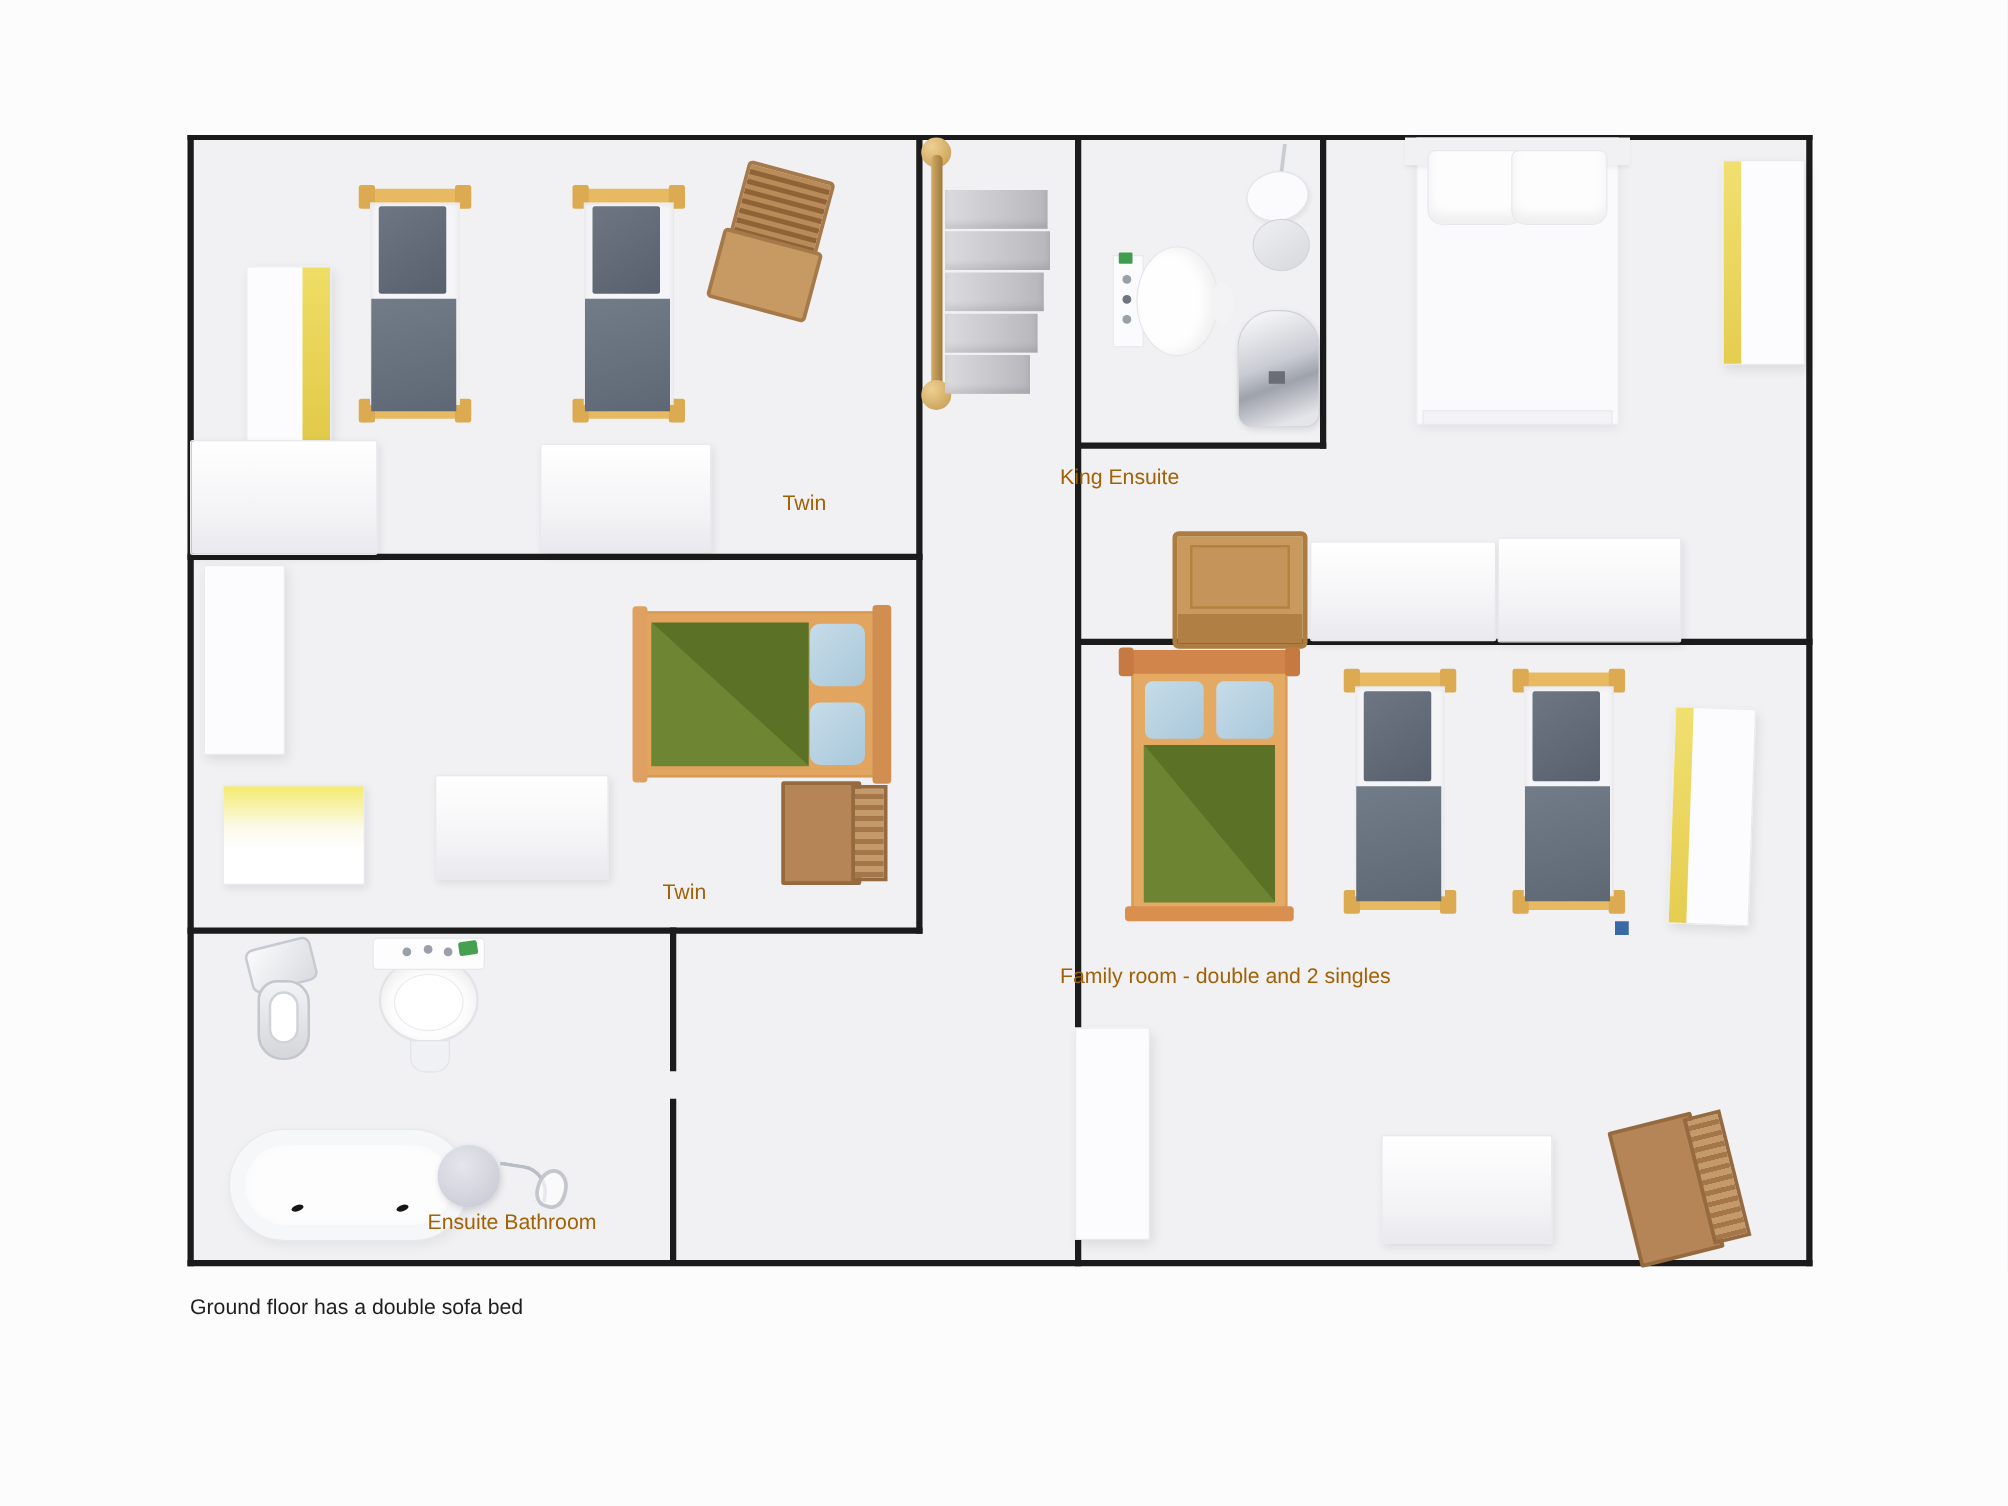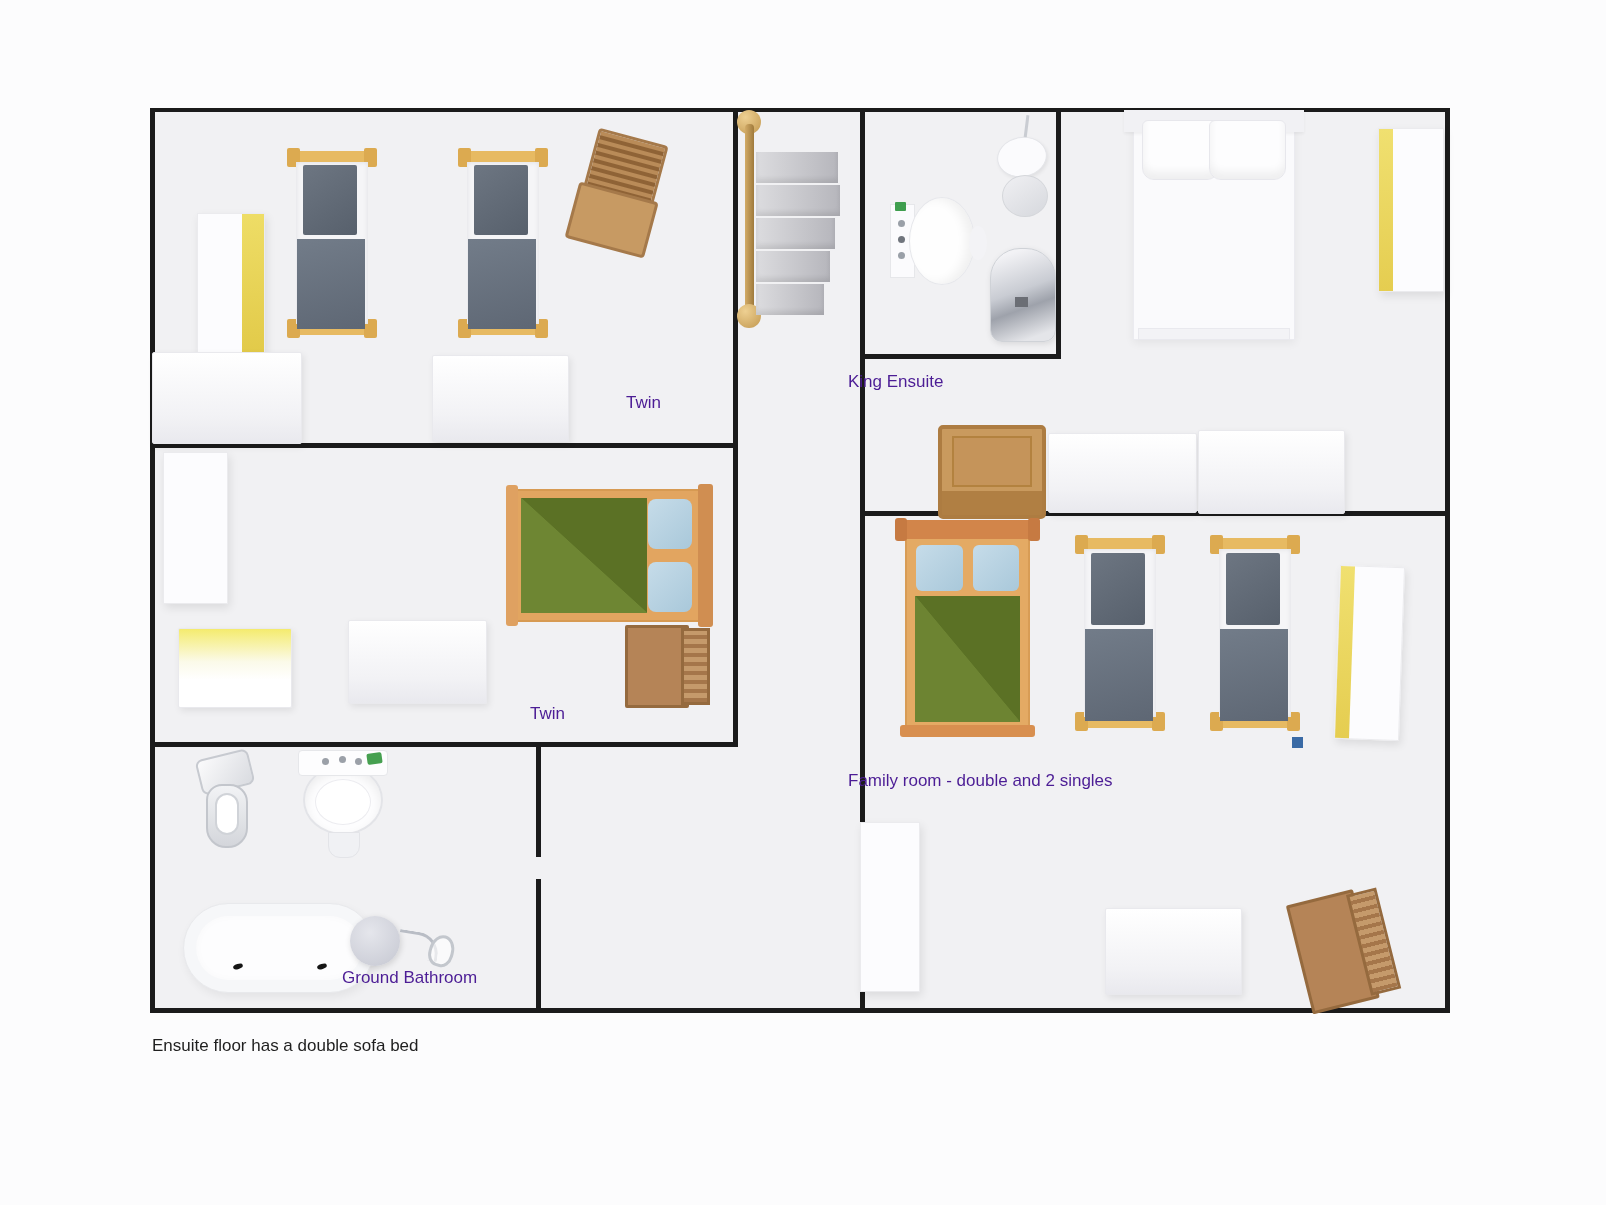--- a/index.html
+++ b/index.html
@@ -1,20 +1,20 @@
 <!DOCTYPE html>
 <html><head>
 <meta charset="utf-8">
 <style>
   html,body{margin:0;padding:0;}
   body{width:1606px;height:1205px;background:#fcfcfd;font-family:"Liberation Sans",sans-serif;overflow:hidden;}
   .plan{position:absolute;left:0;top:0;width:1606px;height:1205px;}
   .plan-fill{position:absolute;left:150px;top:108px;width:1300px;height:905px;background:#f1f1f3;}
   .wall{position:absolute;background:#1b1b1b;}
-  .room-label{position:absolute;font-size:17px;line-height:1.2;color:#4c1d95;white-space:nowrap;}
+  .room-label{position:absolute;font-size:17px;line-height:1.2;color:#a16207;white-space:nowrap;}
   .footnote{position:absolute;left:152px;top:1036px;font-size:17px;color:#1f1f1f;white-space:nowrap;}
   .f{position:absolute;}
 
   
   .bed-s .ft,.bed-s .fb{position:absolute;left:5px;right:5px;height:13px;background:#e7ba62;border-radius:2px;}
   .bed-s .ft{top:3px}.bed-s .fb{bottom:3px}
   .bed-s .ft::before,.bed-s .ft::after,.bed-s .fb::before,.bed-s .fb::after{content:"";position:absolute;top:-3px;width:13px;height:19px;background:#dcaa50;border-radius:2px;}
   .bed-s .ft::before,.bed-s .fb::before{left:-5px}.bed-s .ft::after,.bed-s .fb::after{right:-5px}
   .bed-s .mat{position:absolute;left:9px;right:9px;top:14px;bottom:14px;background:#f5f5f7;box-shadow:inset 0 0 5px rgba(60,60,70,.12);}
   .bed-s .pil{position:absolute;left:18%;right:22%;top:9%;height:37%;background:linear-gradient(145deg,#6d7682,#57606c);border-radius:2px;}
@@ -167,21 +167,21 @@
     <div class="b-dots"></div>
     <div class="b-soap"></div>
     <div class="b-ped"></div>
   </div>
   <div class="f fb-tub" style="left:183px;top:903px;width:190px;height:88px;"></div>
   <div class="f fb-stool" style="left:350px;top:916px;width:50px;height:50px;"></div>
   <div class="f fb-mixer" style="left:398px;top:925px;width:58px;height:42px;">
     <div class="m-hose"></div>
     <div class="m-head"></div>
   </div>
-  <div class="room-label" style="left:342px;top:968px;">Ground Bathroom</div>
+  <div class="room-label" style="left:342px;top:968px;">Ensuite Bathroom</div>
 
   <div class="f" style="left:736px;top:100px;width:110px;height:240px;">
     <div class="lu-ball t"></div>
     <div class="lu-rail"></div>
     <div class="lu-ball b"></div>
     <div class="lu-d" style="top:52px;width:82px;"></div>
     <div class="lu-d" style="top:85px;width:84px;"></div>
     <div class="lu-d" style="top:118px;width:79px;"></div>
     <div class="lu-d" style="top:151px;width:74px;"></div>
     <div class="lu-d" style="top:184px;width:68px;"></div>
@@ -236,14 +236,14 @@
   <div class="f wrd yl" style="left:1337px;top:566px;width:63px;height:172px;transform:rotate(2deg);"></div>
   <div class="f blue-sq" style="left:1292px;top:737px;width:11px;height:11px;"></div>
   <div class="room-label" style="left:848px;top:771px;">Family room - double and 2 singles</div>
   <div class="f wrd" style="left:860px;top:822px;width:58px;height:168px;"></div>
   <div class="f dr" style="left:1105px;top:908px;width:135px;height:85px;"></div>
   <div class="f chair-fold" style="left:1298px;top:893px;width:92px;height:112px;transform:rotate(-14deg);">
     <i class="cf-seat"></i>
     <i class="cf-rail"></i>
   </div>
 
-  <div class="footnote">Ensuite floor has a double sofa bed</div>
+  <div class="footnote">Ground floor has a double sofa bed</div>
 </div>
 
 </body></html>

